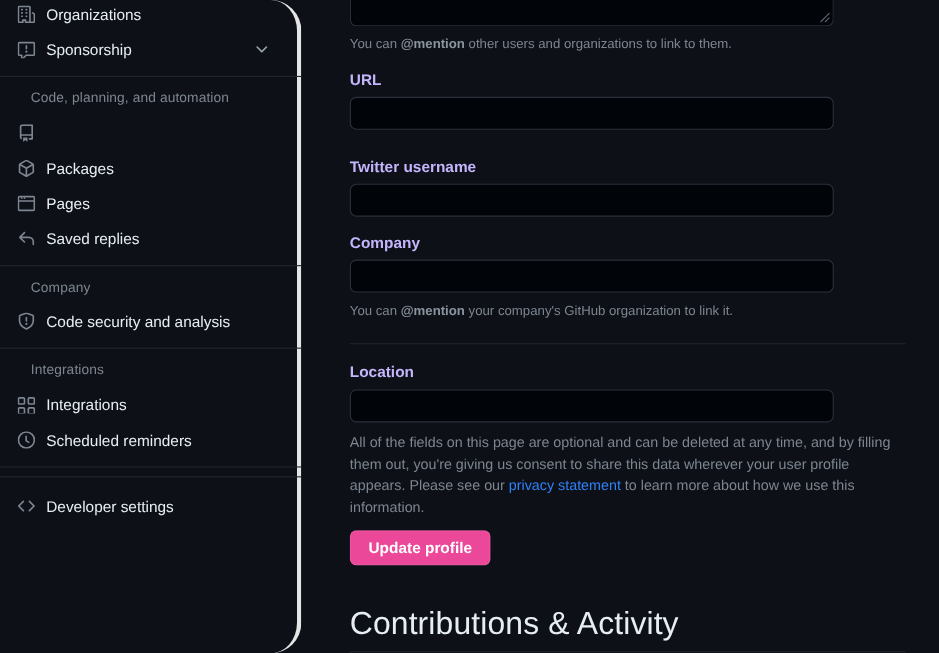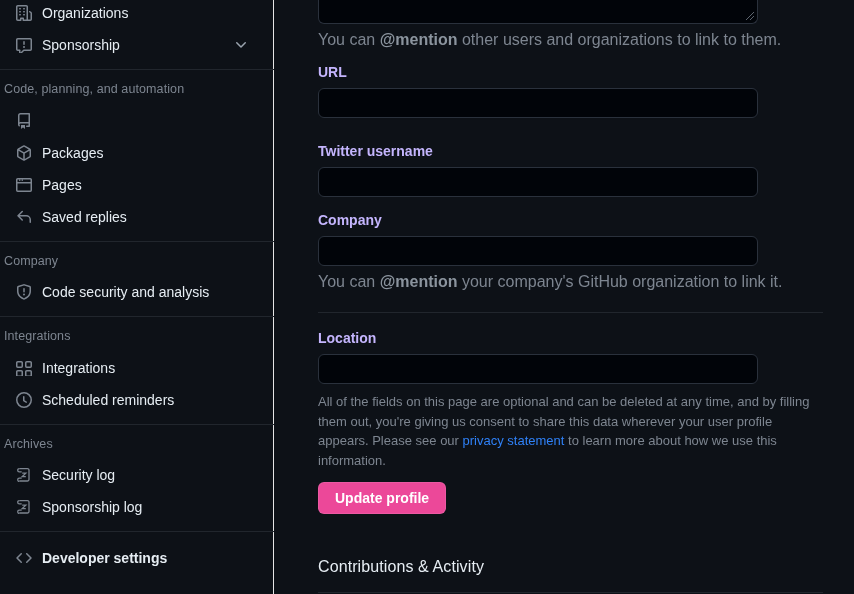--- a/index.html
+++ b/index.html
@@ -23,41 +23,43 @@
     width: 854px;
     height: 594px;
     position: relative;
   }
 
   
   .sidebar {
     width: 274px;
     min-width: 274px;
     height: 594px;
-    border-right: 1px solid #e5e5e5;
+    border-right: 4px solid #e5e5e5;
     padding: 0 16px 0 0;
     position: relative;
+    border-radius: 28px;
   }
 
   .nav-group { padding: 0; }
 
   .nav-sep {
     height: 1px;
     background: #21262d;
     margin: 8px 0 0 0;
     width: 274px;
     margin-left: 0;
   }
 
   .group-title {
     color: #7d8590;
     font-size: 12.5px;
     line-height: 1;
     padding: 13px 0 9px 4px;
     letter-spacing: 0.1px;
+    margin-left: 24px;
   }
 
   .nav-item {
     display: flex;
     align-items: center;
     height: 32px;
     padding: 0 8px 0 16px;
     border-radius: 6px;
     color: #e6edf3;
     font-size: 14px;
@@ -114,21 +116,21 @@
     position: absolute;
     right: 2px;
     bottom: 2px;
     width: 10px;
     height: 10px;
     opacity: .85;
   }
 
   .help-text {
     color: #7d8590;
-    font-size: 16px;
+    font-size: 12px;
     line-height: 18px;
     margin-top: 7px;
   }
   .help-text b { font-weight: bold; color: #8b949e; }
 
   .field-label {
     font-size: 14px;
     font-weight: bold;
     color: #c4b5fd;
     line-height: 18px;
@@ -175,21 +177,21 @@
     font-size: 14px;
     font-weight: bold;
     padding: 0 16px;
     height: 32px;
     line-height: 30px;
     cursor: pointer;
     margin-top: 12px;
   }
 
   .section-heading {
-    font-size: 16px;
+    font-size: 29px;
     font-weight: normal;
     color: #e6edf3;
     line-height: 30px;
     letter-spacing: .1px;
   }
 
   .heading-rule {
     height: 1px;
     background: #21262d;
     width: 505px;
@@ -302,49 +304,24 @@
           <svg width="16" height="16" viewBox="0 0 16 16" fill="currentColor">
               <path d="M8 0a8 8 0 1 1 0 16A8 8 0 0 1 8 0ZM1.5 8a6.5 6.5 0 1 0 13 0 6.5 6.5 0 0 0-13 0Zm7-3.25v3.5l2.1 1.26a.75.75 0 1 1-.772 1.286l-2.463-1.478A.75.75 0 0 1 7 8.75v-4a.75.75 0 0 1 1.5 0Z"></path>
             </svg>
         </span>
         <span class="label">Scheduled reminders</span>
       </div>
     </div>
 
     <div class="nav-sep"></div>
 
-    <div class="nav-group">
-      <div class="group-title">Archives</div>
-
-      <div class="nav-item">
-        <span class="ico">
-          <svg width="16" height="16" viewBox="0 0 16 16" fill="none" stroke="currentColor" stroke-width="1.3">
-              <path d="M3.3 1.6h8.1a1.6 1.6 0 0 1 1.6 1.6v9.2a1.6 1.6 0 0 1-1.6 1.6H3.3"></path>
-              <path d="M3.3 1.6a1.6 1.6 0 0 0 0 3.2h2.4M3.3 14.4a1.6 1.6 0 0 1 0-3.2h2.4"></path>
-              <path d="m6.2 6.2 3.6 0-3.6 3.4 3.6 0"></path>
-            </svg>
-        </span>
-        <span class="label">Security log</span>
-      </div>
-
-      <div class="nav-item">
-        <span class="ico">
-          <svg width="16" height="16" viewBox="0 0 16 16" fill="none" stroke="currentColor" stroke-width="1.3">
-              <path d="M3.3 1.6h8.1a1.6 1.6 0 0 1 1.6 1.6v9.2a1.6 1.6 0 0 1-1.6 1.6H3.3"></path>
-              <path d="M3.3 1.6a1.6 1.6 0 0 0 0 3.2h2.4M3.3 14.4a1.6 1.6 0 0 1 0-3.2h2.4"></path>
-              <path d="m6.2 6.2 3.6 0-3.6 3.4 3.6 0"></path>
-            </svg>
-        </span>
-        <span class="label">Sponsorship log</span>
-      </div>
-    </div>
-
-    <div class="nav-sep"></div>
-
-    <div class="nav-group" style="padding-top:10px;font-weight:bold;">
+
+    <div class="nav-sep"></div>
+
+    <div class="nav-group" style="padding-top:10px;">
       <div class="nav-item">
         <span class="ico">
           <svg width="16" height="16" viewBox="0 0 16 16" fill="currentColor">
               <path d="m11.28 3.22 4.25 4.25a.75.75 0 0 1 0 1.06l-4.25 4.25a.749.749 0 0 1-1.275-.326.749.749 0 0 1 .215-.734L13.94 8l-3.72-3.72a.749.749 0 0 1 .326-1.275.749.749 0 0 1 .734.215Zm-6.56 0a.751.751 0 0 1 1.042.018.751.751 0 0 1 .018 1.042L2.06 8l3.72 3.72a.749.749 0 0 1-.326 1.275.749.749 0 0 1-.734-.215L.47 8.53a.75.75 0 0 1 0-1.06Z"></path>
             </svg>
         </span>
         <span class="label">Developer settings</span>
       </div>
     </div>
 

